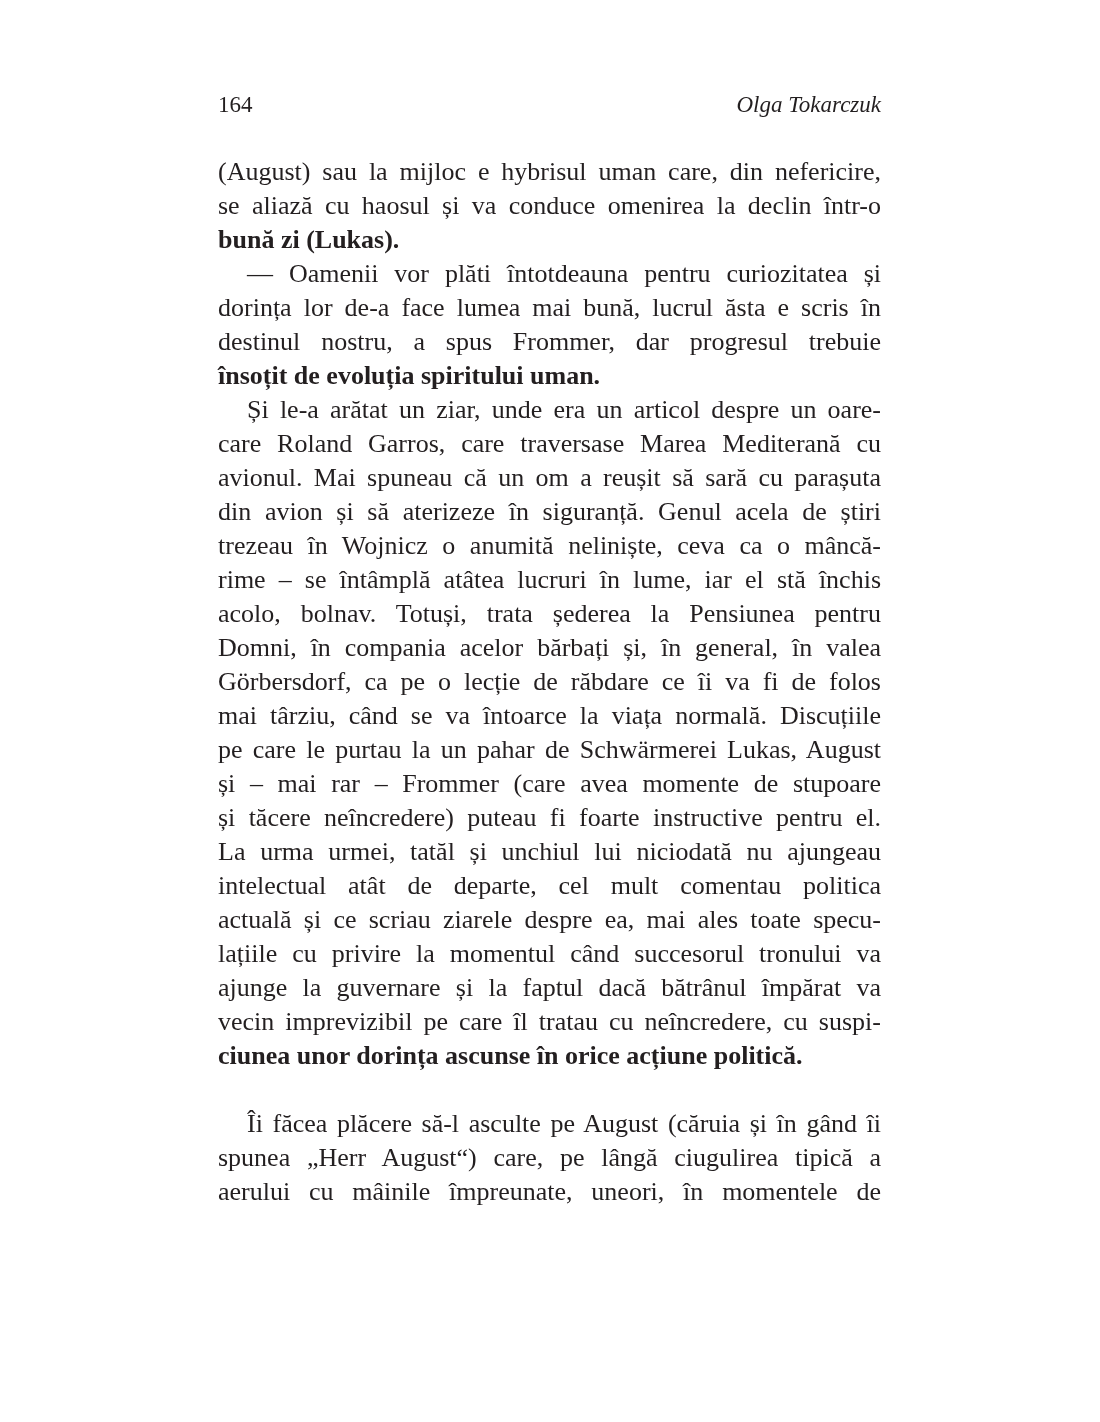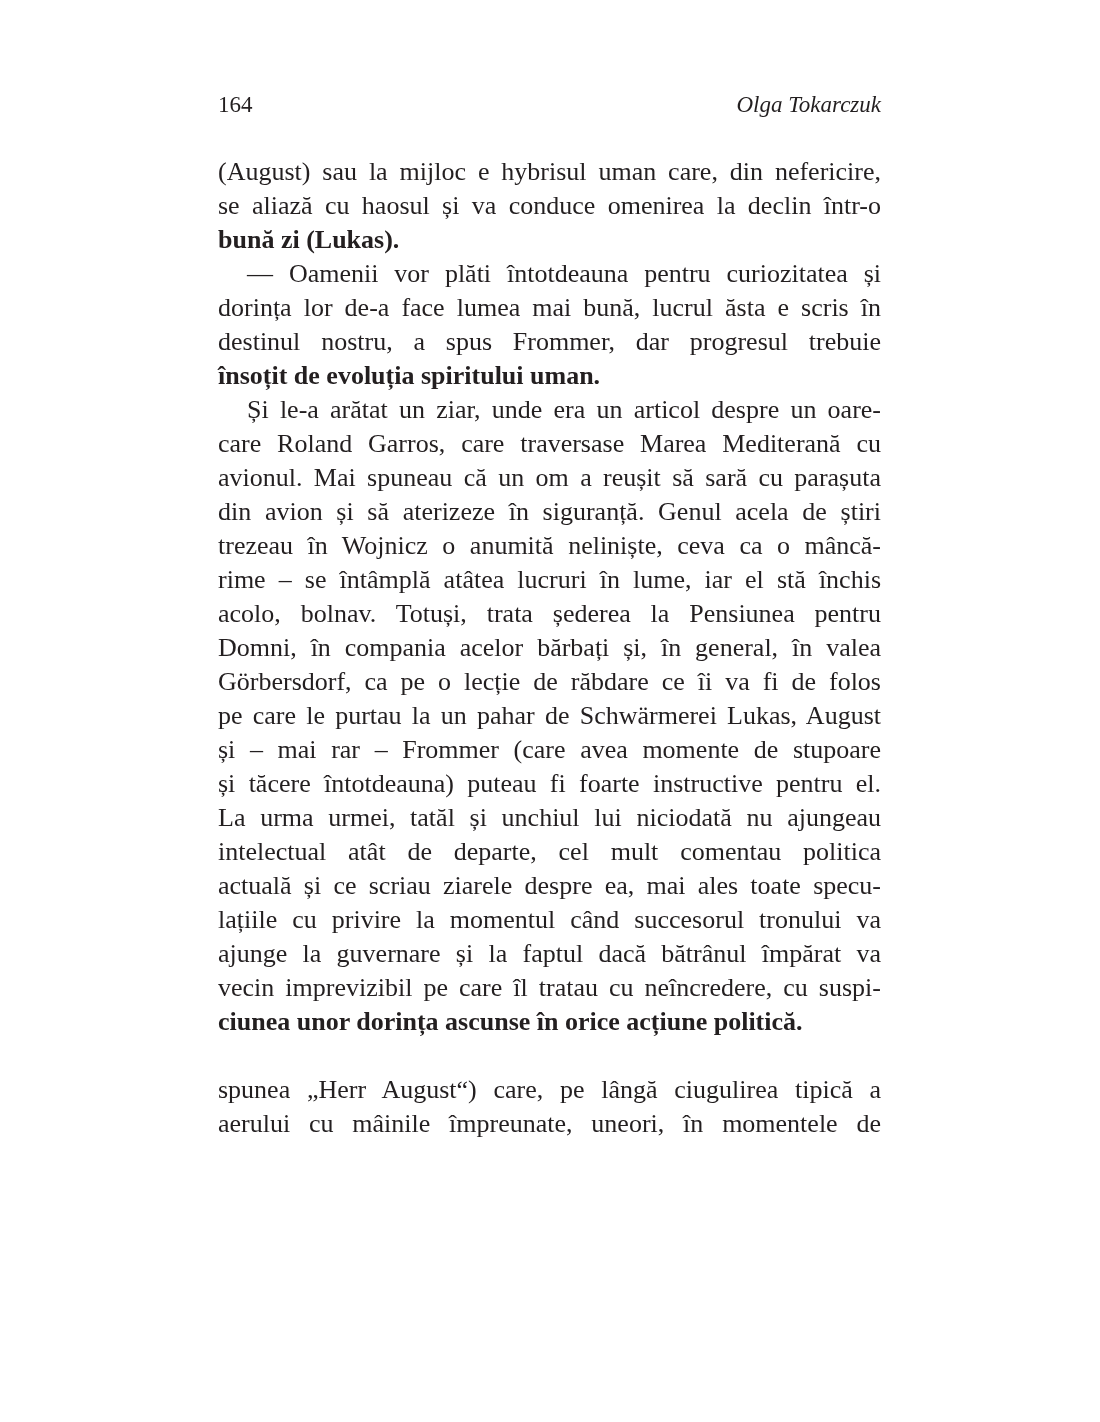--- a/index.html
+++ b/index.html
@@ -53,31 +53,33 @@
     <p class="para">
       <span class="line indent">Și le-a arătat un ziar, unde era un articol despre un oare-</span>
       <span class="line">care Roland Garros, care traversase Marea Mediterană cu</span>
       <span class="line">avionul. Mai spuneau că un om a reușit să sară cu parașuta</span>
       <span class="line">din avion și să aterizeze în siguranță. Genul acela de știri</span>
       <span class="line">trezeau în Wojnicz o anumită neliniște, ceva ca o mâncă-</span>
       <span class="line">rime – se întâmplă atâtea lucruri în lume, iar el stă închis</span>
       <span class="line">acolo, bolnav. Totuși, trata șederea la Pensiunea pentru</span>
       <span class="line">Domni, în compania acelor bărbați și, în general, în valea</span>
       <span class="line">Görbersdorf, ca pe o lecție de răbdare ce îi va fi de folos</span>
+      <span class="line">mai târziu, când se va întoarce la viața normală. Discuțiile</span>
       <span class="line">pe care le purtau la un pahar de Schwärmerei Lukas, August</span>
       <span class="line">și – mai rar – Frommer (care avea momente de stupoare</span>
-      <span class="line">și tăcere întotdeauna) puteau fi foarte instructive pentru el.</span>
+      <span class="line">și tăcere neîncredere) puteau fi foarte instructive pentru el.</span>
       <span class="line">La urma urmei, tatăl și unchiul lui niciodată nu ajungeau</span>
       <span class="line">intelectual atât de departe, cel mult comentau politica</span>
       <span class="line">actuală și ce scriau ziarele despre ea, mai ales toate specu-</span>
       <span class="line">lațiile cu privire la momentul când succesorul tronului va</span>
       <span class="line">ajunge la guvernare și la faptul dacă bătrânul împărat va</span>
       <span class="line">vecin imprevizibil pe care îl tratau cu neîncredere, cu suspi-</span>
       <span class="line last">ciunea unor dorința ascunse în orice acțiune politică.</span>
     </p>
     <div class="gap"></div>
 
     <p class="para">
+      <span class="line indent">Îi făcea plăcere să-l asculte pe August (căruia și în gând îi</span>
       <span class="line">spunea „Herr August“) care, pe lângă ciugulirea tipică a</span>
       <span class="line">aerului cu mâinile împreunate, uneori, în momentele de</span>
     </p>
   </div>
 </div>
 
 </body></html>

